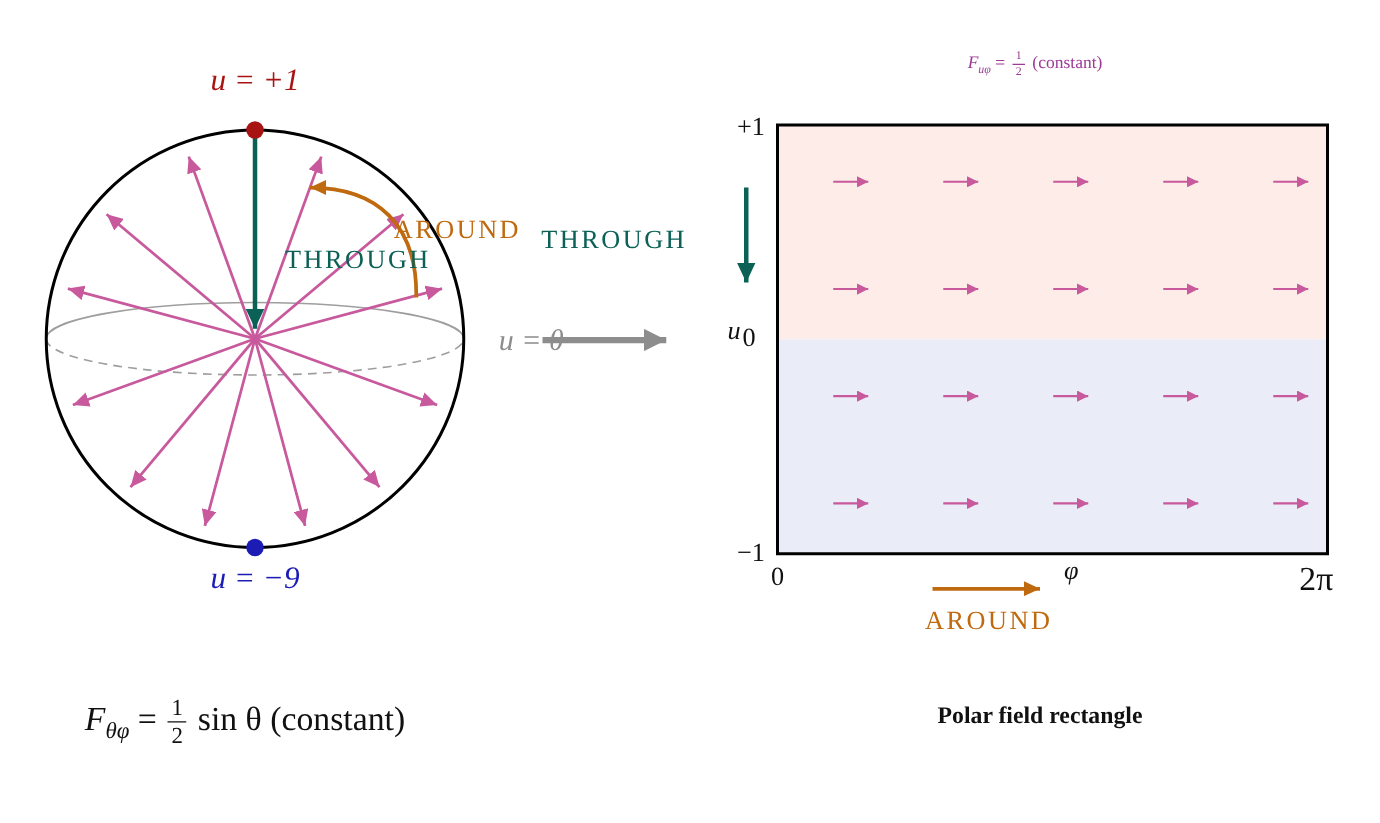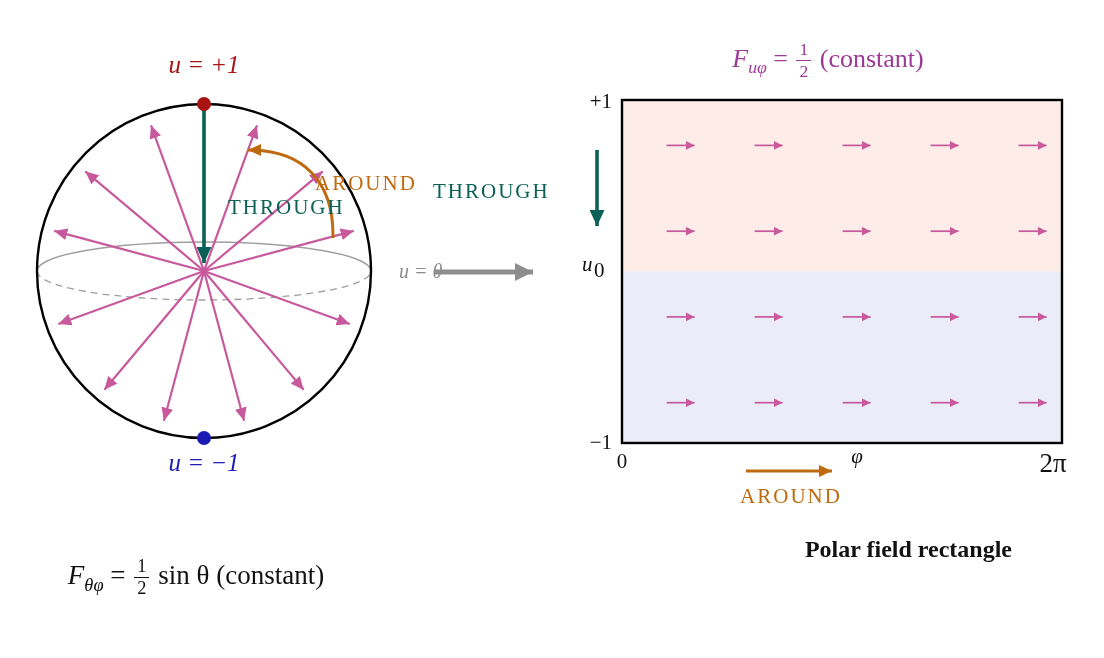--- a/index.html
+++ b/index.html
@@ -123,39 +123,39 @@
     <circle class="south-dot" cx="204" cy="438" r="7"></circle>
     <path class="orange-arrow" d="M 333 238 C 334 180 302 150 248 150" marker-end="url(#morange)"></path>
 
     <line class="teal-arrow" x1="597" y1="150" x2="597" y2="226" marker-end="url(#mteal)"></line>
     <line class="gray-arrow" x1="434" y1="272" x2="533" y2="272" marker-end="url(#mgray)"></line>
 
     <line class="orange-arrow" x1="746" y1="471" x2="832" y2="471" marker-end="url(#morange)"></line>
   </svg>
 
   <div class="lbl italic red center" style="left:104px; top:51px; width:200px; font-size:25px;">u = +1</div>
-  <div class="lbl italic blue center" style="left:104px; top:449px; width:200px; font-size:25px;">u = −1</div>
+  <div class="lbl italic blue center" style="left:104px; top:449px; width:200px; font-size:25px;">u = −9</div>
   <div class="lbl teal caps" style="left:228px; top:195px; font-size:21px;">THROUGH</div>
   <div class="lbl orange caps" style="left:315px; top:171px; font-size:21px;">AROUND</div>
 
   <div class="lbl teal caps" style="left:433px; top:179px; font-size:21px;">THROUGH</div>
-  <div class="lbl italic gray" style="left:399px; top:260px; font-size:20px;">u = θ</div>
+  <div class="lbl italic gray" style="left:399px; top:260px; font-size:24px;">u = θ</div>
 
   <div class="lbl right" style="left:560px; top:89px; width:52px; font-size:21px;">+1</div>
   <div class="lbl italic" style="left:582px; top:252px; font-size:21px;">u</div>
   <div class="lbl" style="left:594px; top:258px; font-size:21px;">0</div>
   <div class="lbl right" style="left:560px; top:430px; width:52px; font-size:21px;">−1</div>
   <div class="lbl center" style="left:607px; top:449px; width:30px; font-size:21px;">0</div>
   <div class="lbl italic center" style="left:842px; top:444px; width:30px; font-size:21px;">φ</div>
   <div class="lbl center" style="left:1032px; top:448px; width:42px; font-size:27px;">2π</div>
   <div class="lbl orange caps center" style="left:716px; top:484px; width:150px; font-size:21px;">AROUND</div>
 
-  <div class="lbl purple center" style="left:668px; top:40px; width:320px; font-size:26px;">
+  <div class="lbl purple center" style="left:668px; top:40px; width:320px; font-size:14px;">
     <span class="italic">F</span><sub class="italic">uφ</sub><span> = </span><span class="frac"><span class="num">1</span><span class="den">2</span></span><span> (constant)</span>
   </div>
 
   <div class="lbl center" style="left:26px; top:557px; width:340px; font-size:27px;">
     <span class="italic">F</span><sub class="italic">θφ</sub><span> = </span><span class="frac"><span class="num">1</span><span class="den">2</span></span><span> sin θ  (constant)</span>
   </div>
 
-  <div class="lbl bold center" style="left:652px; top:536px; width:360px; font-size:24px;text-align:right;">Polar field rectangle</div>
+  <div class="lbl bold center" style="left:652px; top:562px; width:360px; font-size:19px;">Polar field rectangle</div>
 
 </div>
 
 </body></html>

